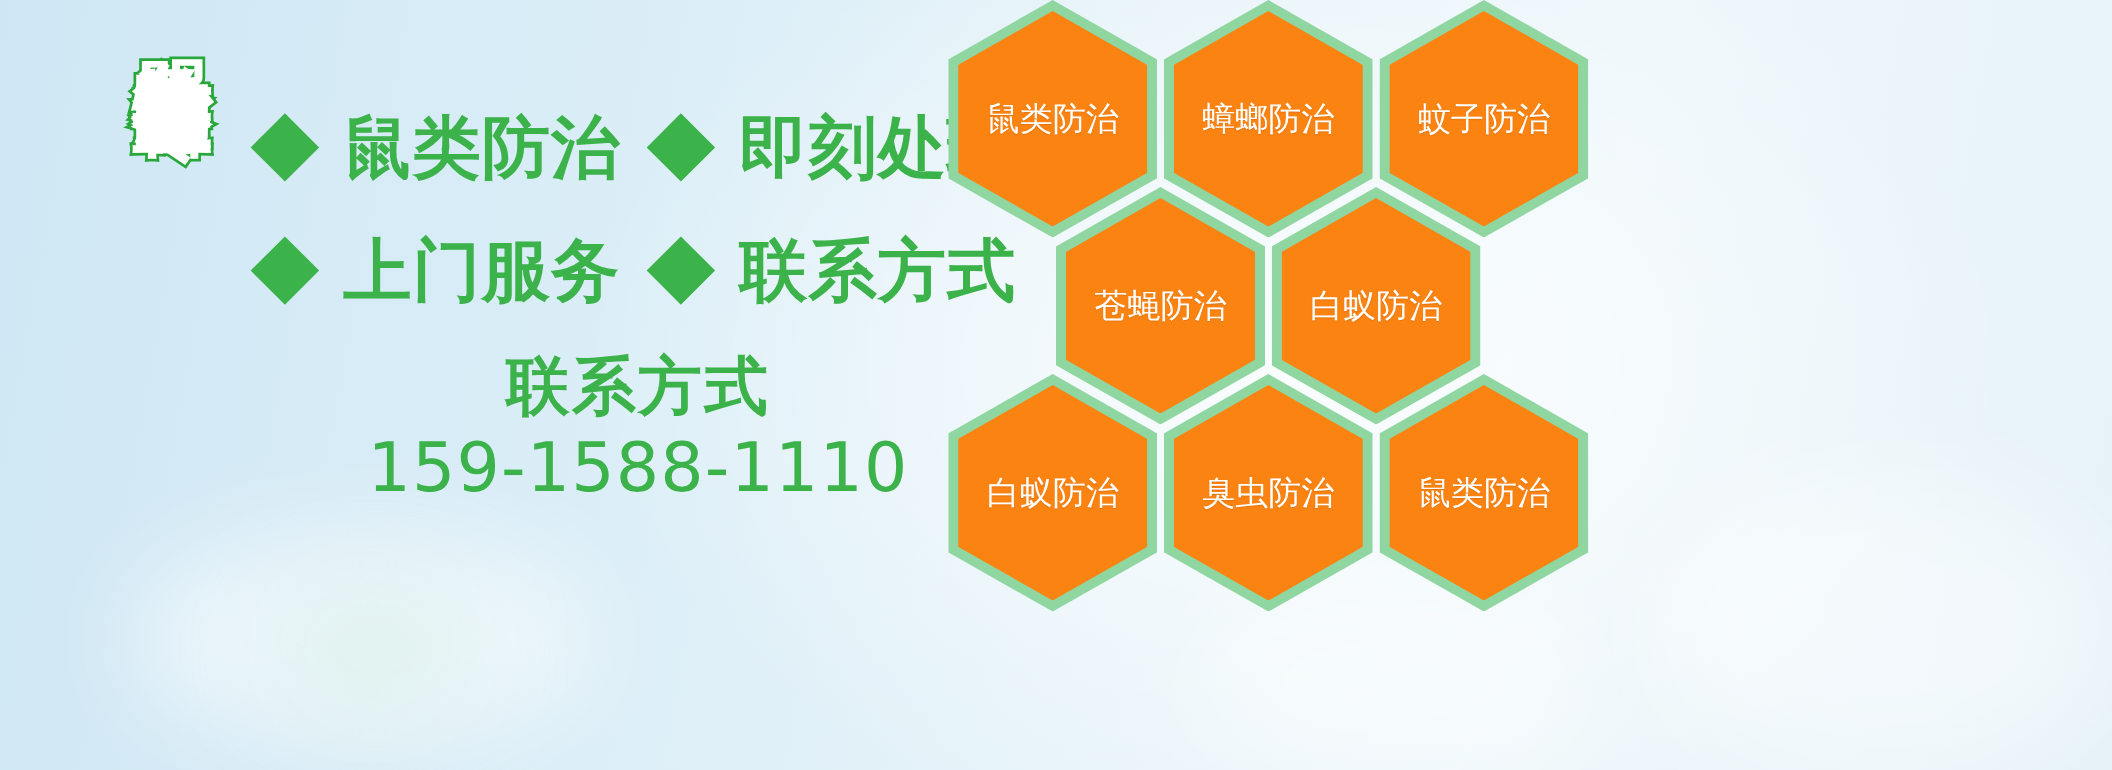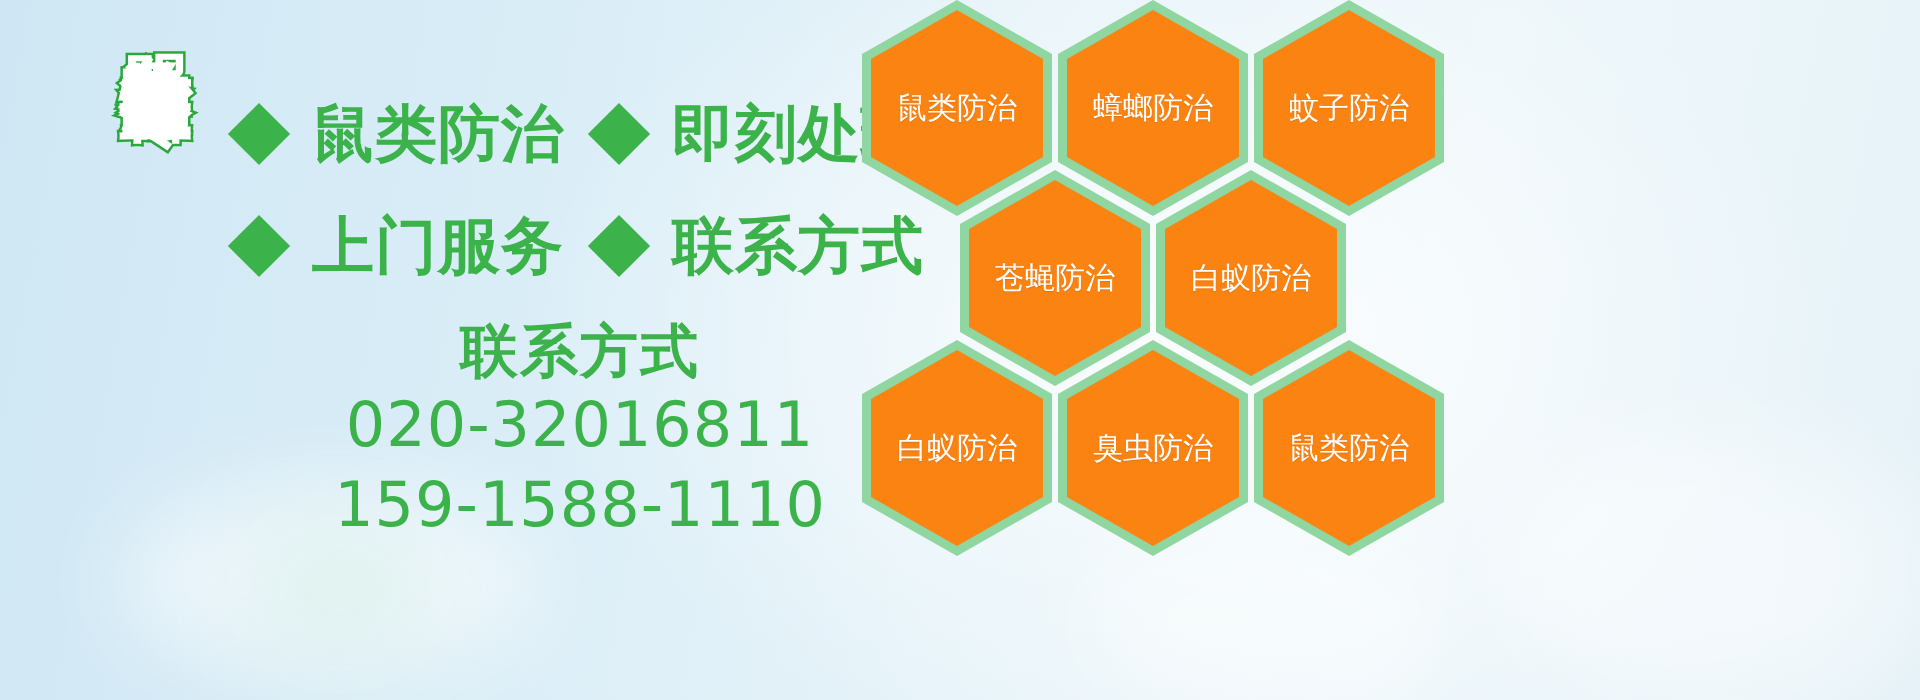--- a/index.html
+++ b/index.html
@@ -146,21 +146,20 @@
       <span class="feature-text">上门服务</span>
       <span class="feature-gap"></span>
       <span class="diamond"></span>
       <span class="feature-text">联系方式</span>
     </div>
 
   </div>
 
   <div id="contact">
     <div id="contact-title">联系方式</div>
-    <div class="phone">020-32016811</div>
     <div class="phone">159-1588-1110</div>
   </div>
 
   <div id="honeycomb">
 
     <div class="hex" style="left:0px;  top:4px;">
       <span class="hex-outer"></span>
       <span class="hex-inner"></span>
       <span class="hex-label">鼠类防治</span>
     </div>

